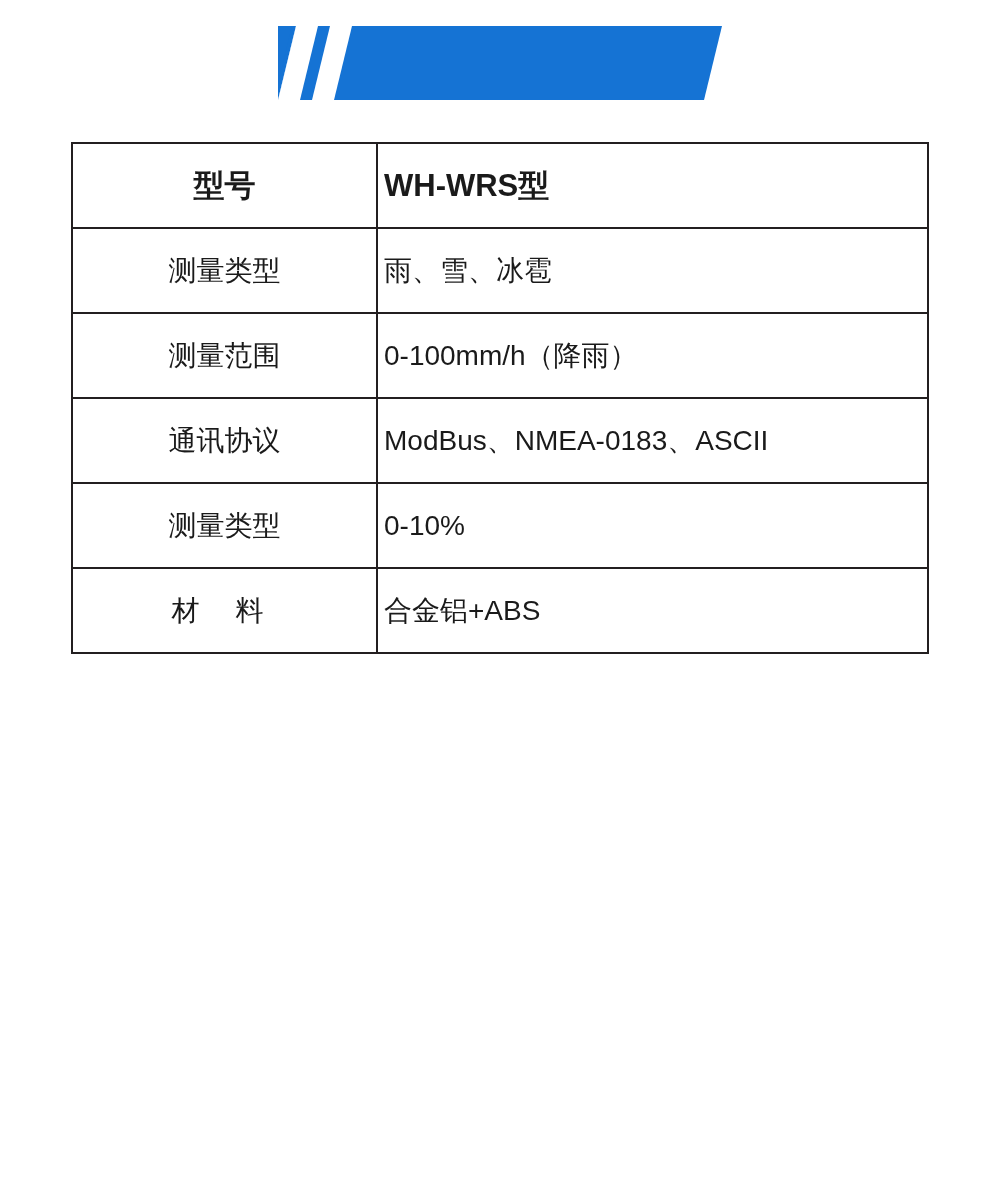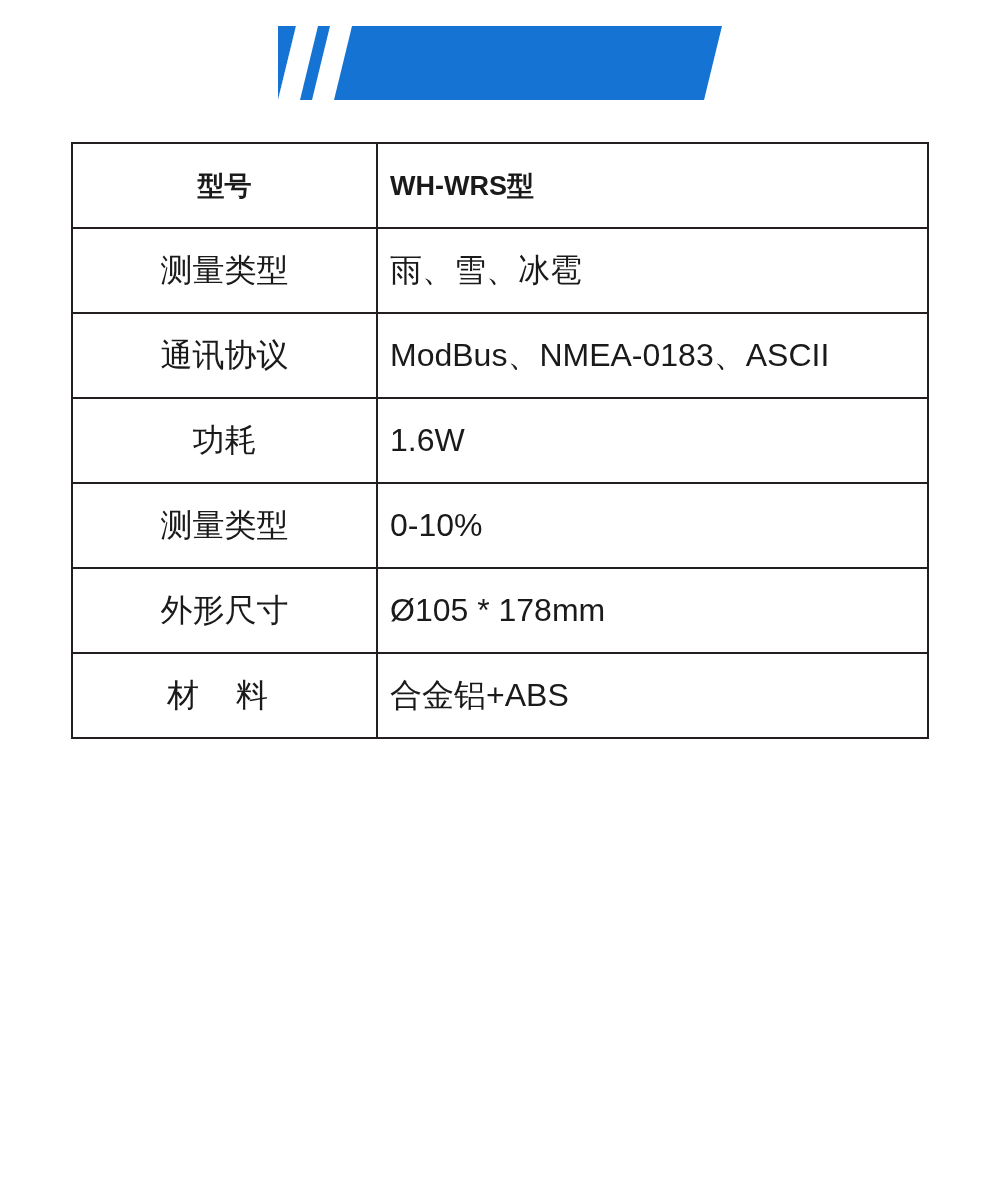--- a/index.html
+++ b/index.html
@@ -57,35 +57,35 @@
     width: 858px;
   }
   table.spec {
     border-collapse: collapse;
     width: 858px;
     table-layout: fixed;
   }
   table.spec td {
     border: 2px solid #231f20;
     height: 81px;
-    font-size: 32px;
+    font-size: 28px;
     vertical-align: middle;
   }
   td.label {
     width: 287px;
     text-align: center;
     padding: 0 8px;
   }
   td.value {
     text-align: left;
-    padding-left: 12px;
+    padding-left: 6px;
   }
   tr.head td {
     font-weight: bold;
-    font-size: 27px;
+    font-size: 31px;
   }
   tr.head td.value {
     font-weight: bold;
   }
   .sp-wide {
     letter-spacing: 14px;
     padding-left: 14px;
     margin-top: 24px;
   }
 </style>
@@ -110,34 +110,30 @@
     <tbody>
       <tr class="head">
         <td class="label">型号</td>
         <td class="value">WH-WRS型</td>
       </tr>
       <tr>
         <td class="label">测量类型</td>
         <td class="value">雨、雪、冰雹</td>
       </tr>
       <tr>
+        <td class="label">测量范围</td>
+        <td class="value">0-100mm/h（降雨）</td>
+      </tr>
+      <tr>
         <td class="label">通讯协议</td>
         <td class="value">ModBus、NMEA-0183、ASCII</td>
       </tr>
       <tr>
-        <td class="label">功耗</td>
-        <td class="value">1.6W</td>
-      </tr>
-      <tr>
         <td class="label">测量类型</td>
         <td class="value">0-10%</td>
-      </tr>
-      <tr>
-        <td class="label">外形尺寸</td>
-        <td class="value">Ø105 * 178mm</td>
       </tr>
       <tr>
         <td class="label sp-wide">材 料</td>
         <td class="value">合金铝+ABS</td>
       </tr>
     </tbody>
   </table>
 </div>
 
 </body></html>

